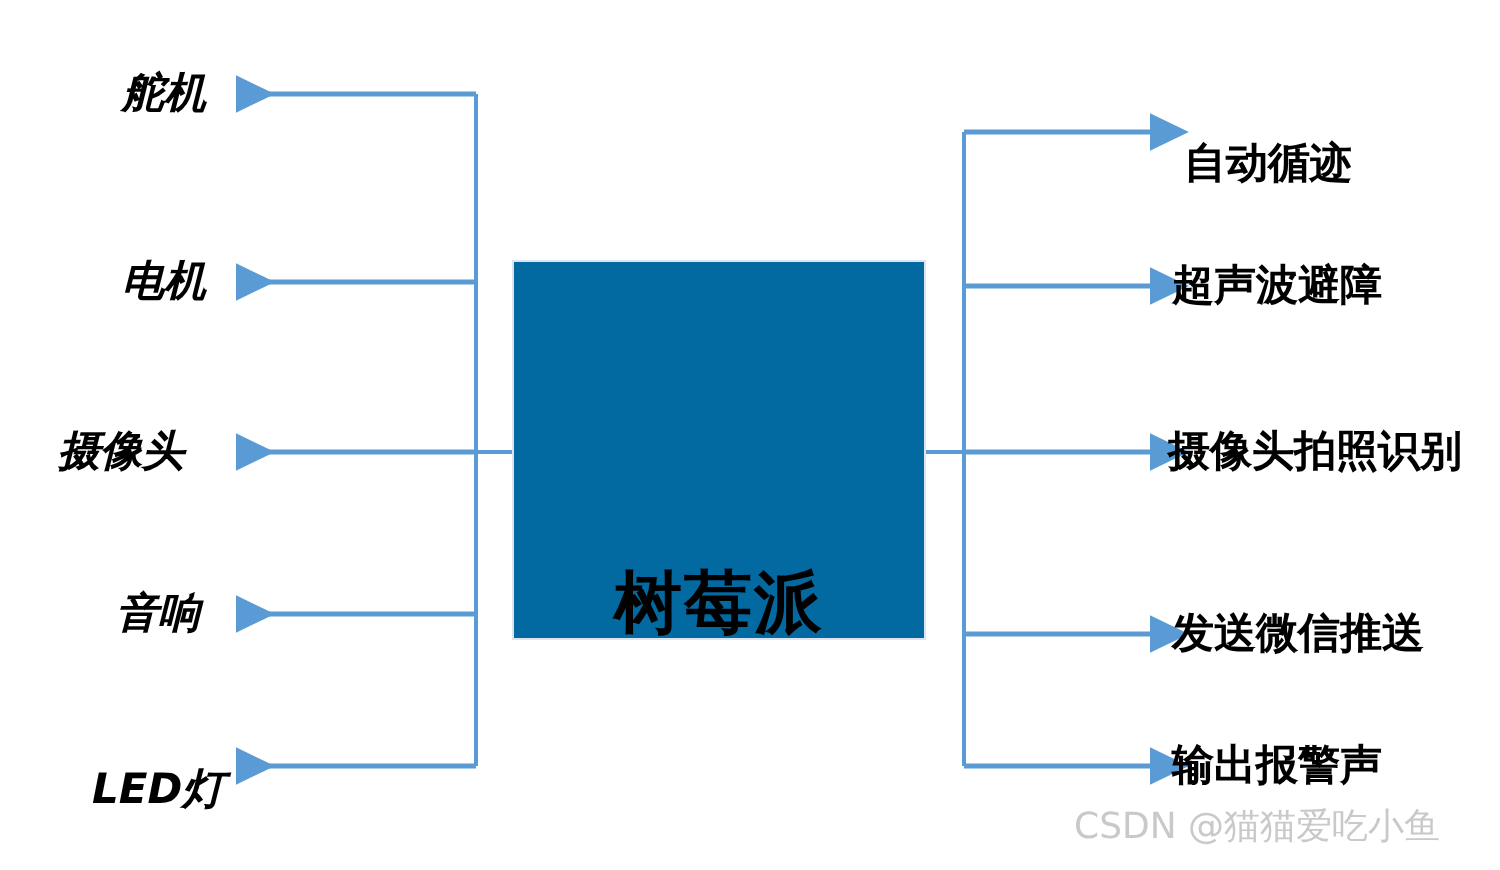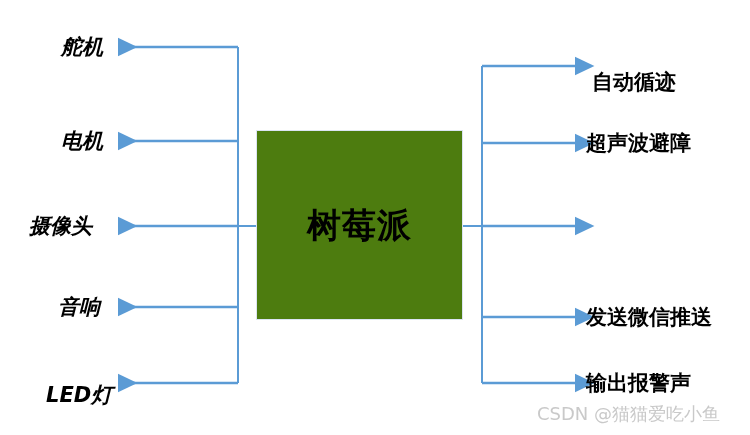--- a/index.html
+++ b/index.html
@@ -42,24 +42,24 @@
     text-align: left;
     transform: translateY(-50%);
   }
   #center-node {
     position: absolute;
     left: 256px;
     top: 130px;
     width: 207px;
     height: 190px;
     border: 1px solid #dce4f2;
-    background: #4d7c0f;
+    background: #0369a1;
     box-sizing: border-box;
     display: flex;
-    align-items: center;
+    align-items: flex-end;
     justify-content: center;
   }
   #center-node-title {
     font-family: "DejaVu Sans", "Liberation Sans", sans-serif;
     font-size: 34px;
     font-weight: 700;
     color: #000000;
     letter-spacing: 1px;
     line-height: 1;
   }
@@ -123,18 +123,19 @@
   <div class="node-label label-left" style="left:24px; top:226px; width:68px;">摄像头</div>
   <div class="node-label label-left" style="left:47px; top:307px; width:53px;">音响</div>
   <div class="node-label label-left" style="left:46px; top:383px; width:60px;margin-top:12px;">LED灯</div>
 
   <div id="center-node">
     <span id="center-node-title">树莓派</span>
   </div>
 
   <div class="node-label label-right" style="left:592px; top:82px;">自动循迹</div>
   <div class="node-label label-right" style="left:586px; top:143px;">超声波避障</div>
+  <div class="node-label label-right" style="left:584px; top:226px;">摄像头拍照识别</div>
   <div class="node-label label-right" style="left:586px; top:317px;">发送微信推送</div>
   <div class="node-label label-right" style="left:586px; top:383px;">输出报警声</div>
 
   <div id="watermark">CSDN @猫猫爱吃小鱼</div>
 
 </div>
 
 </body></html>

